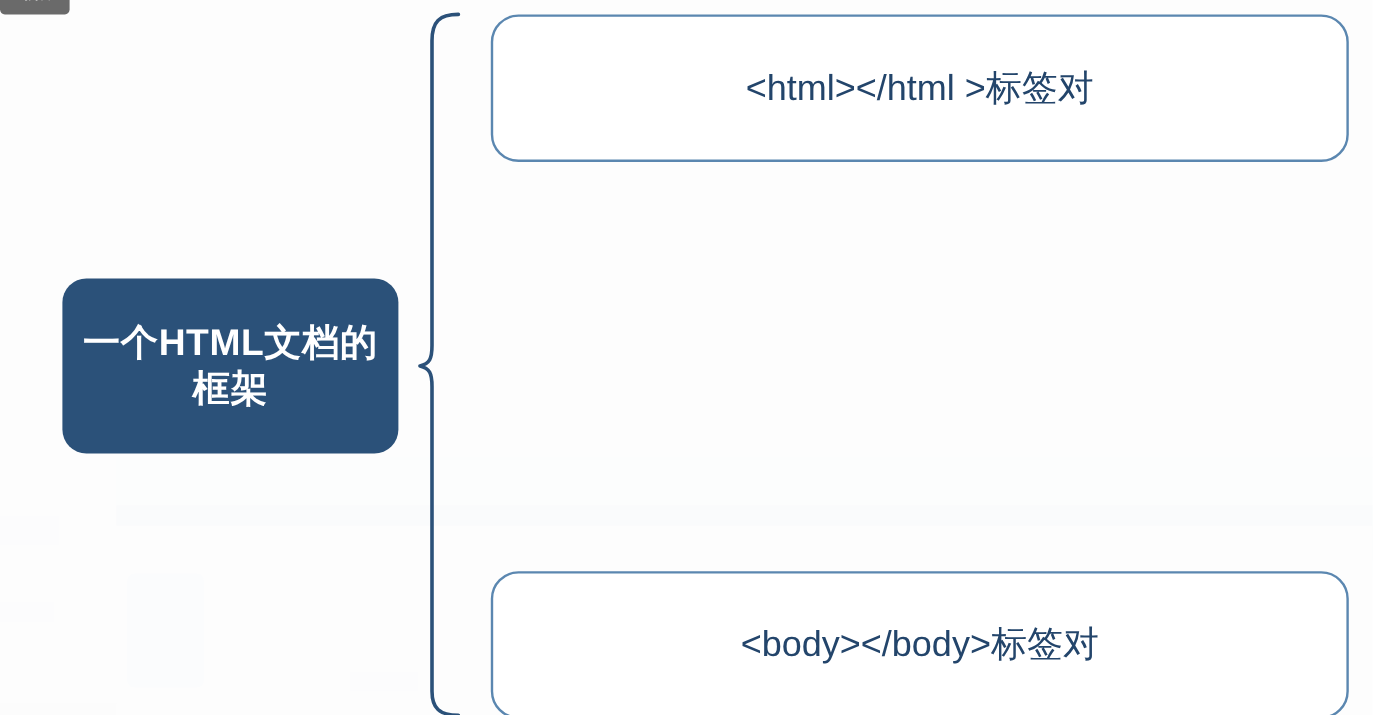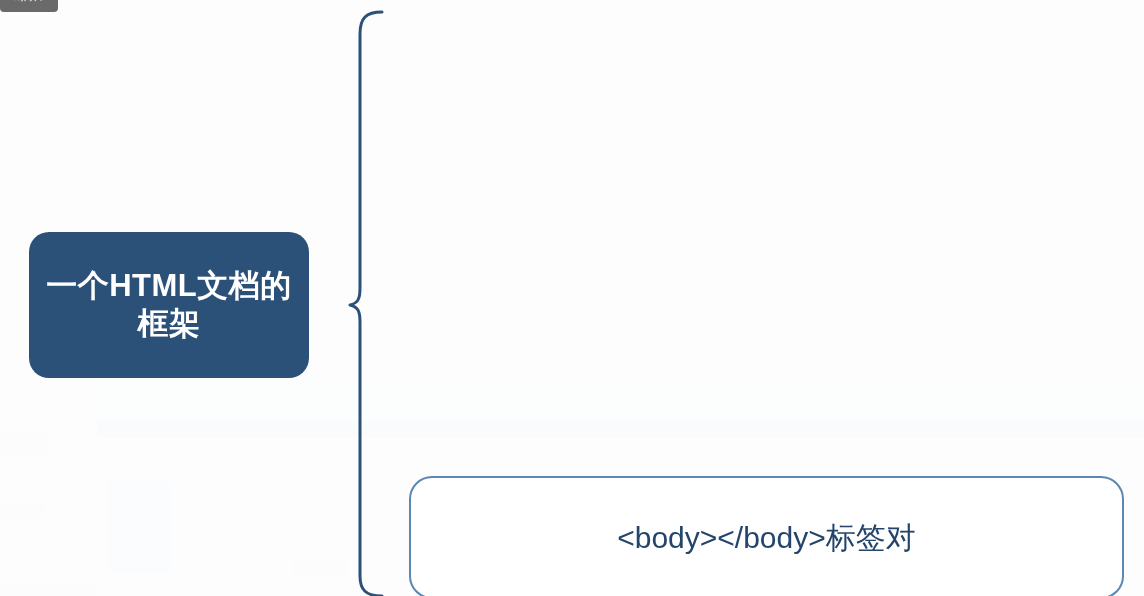--- a/index.html
+++ b/index.html
@@ -44,21 +44,21 @@
     font-size: 10px;
     line-height: 30px;
     text-align: center;
     overflow: hidden;
     white-space: nowrap;
   }
 
   
   .root-node {
     position: absolute;
-    left: 29px;
+    left: 52px;
     top: 232px;
     width: 280px;
     height: 146px;
     background: #2b5179;
     border-radius: 20px;
     display: flex;
     align-items: center;
     justify-content: center;
     box-sizing: border-box;
     padding: 0 14px;
@@ -131,19 +131,22 @@
   <svg class="brace" viewBox="0 0 56 596" preserveAspectRatio="none" aria-hidden="true">
     <path d="M 46 12
              C 30 12, 24 18, 24 34
              L 24 288
              C 24 299, 22 303, 14 305
              C 22 307, 24 311, 24 322
              L 24 576
              C 24 590, 30 596, 46 596" fill="none" stroke="#2b5179" stroke-width="3" stroke-linecap="round" stroke-linejoin="round"></path>
   </svg>
 
+  <div class="branch-box branch-box-1">
+    <span class="branch-label">&lt;html&gt;&lt;/html &gt;标签对</span>
+  </div>
 
 
   <div class="branch-box branch-box-3">
     <span class="branch-label">&lt;body&gt;&lt;/body&gt;标签对</span>
   </div>
 
 </div>
 
 </body></html>

